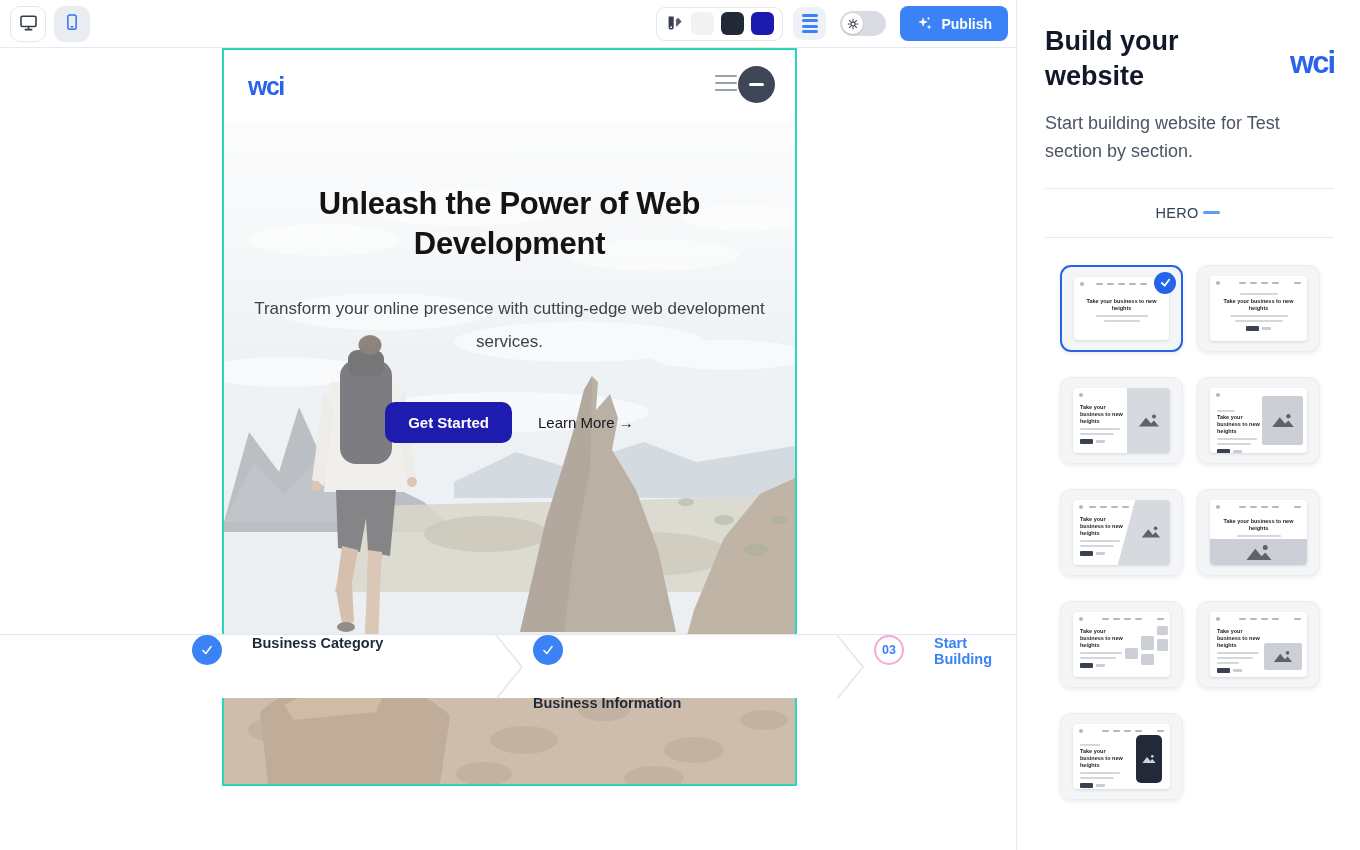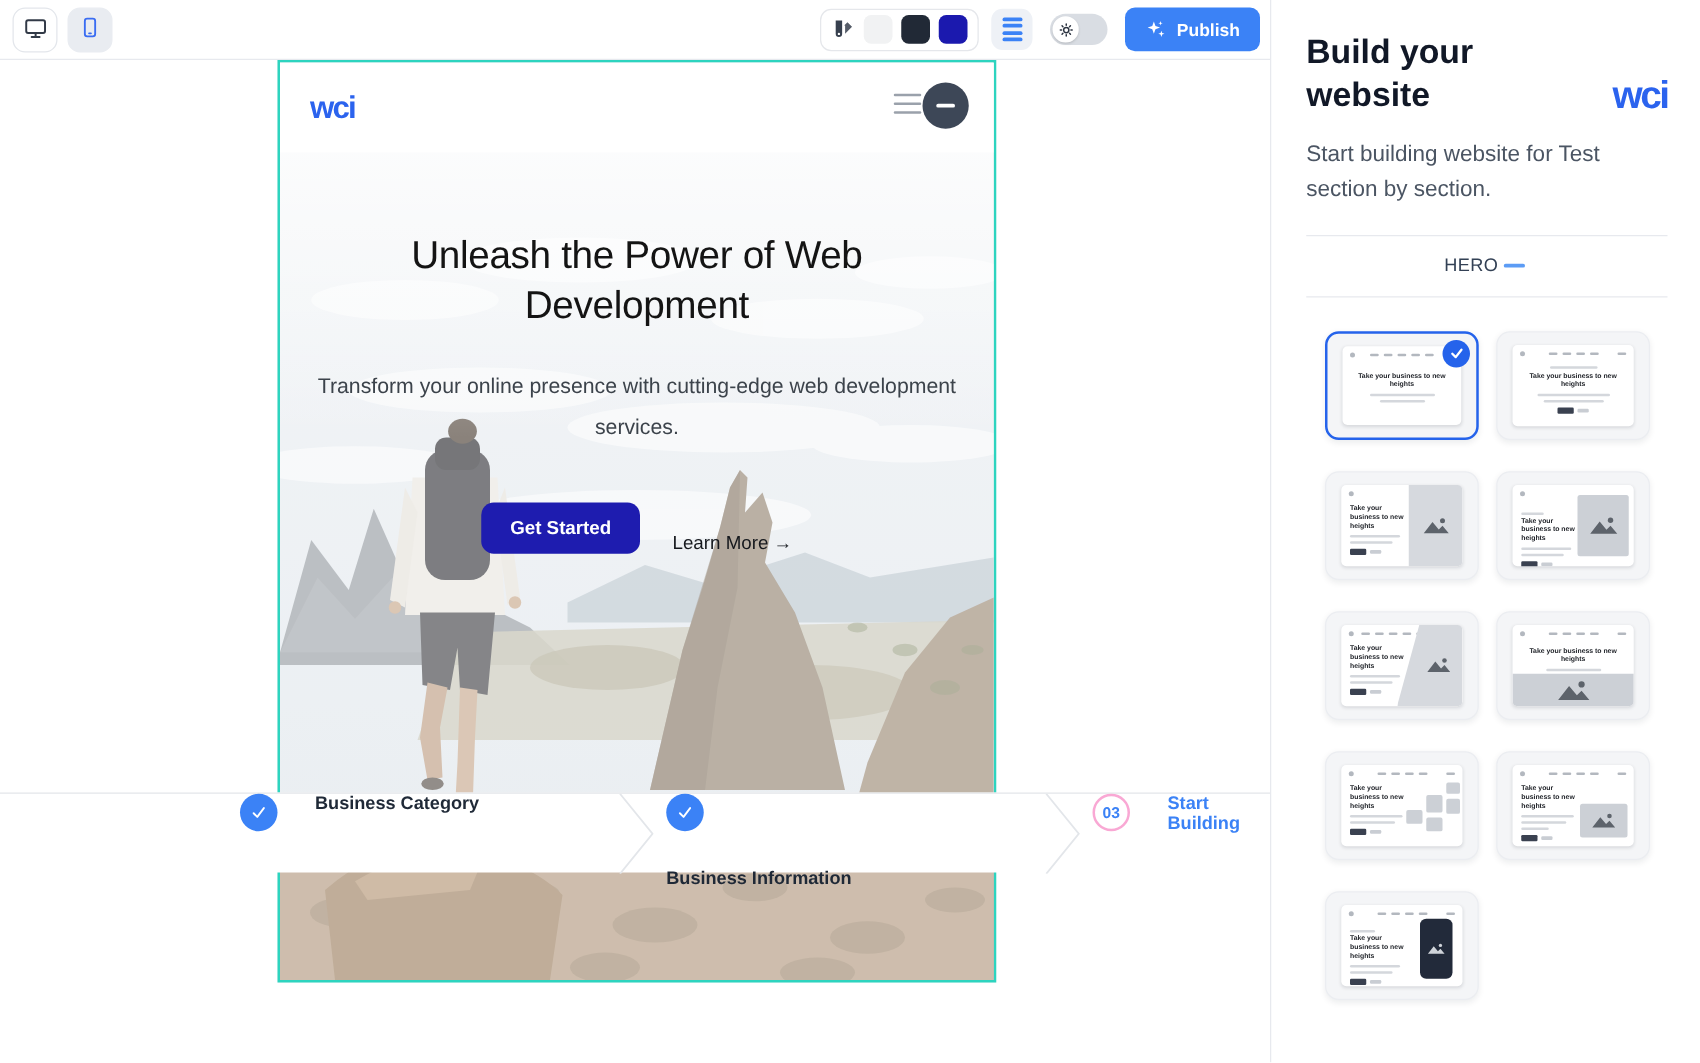--- a/index.html
+++ b/index.html
@@ -28,29 +28,29 @@
   .device-frame { position:absolute; left:222px; top:48px; width:575px; height:738px; border:2px solid #2dd4bf; background:#eef1f4; overflow:hidden; }
   .hero-bg { position:absolute; left:0; top:0; width:571px; height:734px; }
   .site-header { position:absolute; left:0; top:0; width:571px; height:72px; background:rgba(255,255,255,.82); display:flex; align-items:center; justify-content:space-between; padding:0 24px 0 24px; z-index:3; }
   .site-logo { font-size:25px; font-weight:800; color:#2b63ee; letter-spacing:-1.5px; }
   .menu-wrap { position:relative; width:56px; height:40px; }
   .hamburger { position:absolute; left:0; top:9px; display:flex; flex-direction:column; gap:4.5px; cursor:pointer; }
   .hamburger span { width:22px; height:2.4px; background:#9aa1ab; border-radius:2px; }
   .collapse-dot { position:absolute; right:-4px; top:0px; width:37px; height:37px; border-radius:50%; background:#3d4757; display:flex; align-items:center; justify-content:center; cursor:pointer; z-index:4; }
   .collapse-dot span { width:15px; height:3.5px; background:#fff; border-radius:2px; }
   .hero-content { position:absolute; left:0; top:72px; width:571px; z-index:2; text-align:center; }
-  .hero-title { margin:62px auto 0; max-width:460px; font-size:31px; line-height:1.28; font-weight:400; color:#141414; letter-spacing:-0.3px; }
+  .hero-title { margin:62px auto 0; max-width:460px; font-size:31px; line-height:1.28; font-weight:700; color:#141414; letter-spacing:-0.3px; }
   .hero-sub { margin:30px auto 0; max-width:552px; font-size:17px; line-height:1.9; color:#3c434b; font-weight:400; }
-  .hero-ctas { margin-top:44px; display:flex; justify-content:center; align-items:flex-end; gap:26px; }
+  .hero-ctas { margin-top:44px; display:flex; justify-content:center; align-items:center; gap:26px; }
   .cta-primary { background:#1e1caf; color:#fff; border:none; border-radius:10px; height:41px; padding:0 23px; font-size:15px; font-weight:700; cursor:pointer; font-family:"Liberation Sans", sans-serif; }
   .cta-secondary { background:none; border:none; font-size:15px; color:#15181d; font-weight:500; cursor:pointer; font-family:"Liberation Sans", sans-serif; }
 
   
   .sidebar { position:absolute; right:0; top:0; width:344px; height:850px; background:#fff; border-left:1px solid #e7e9ee; padding:24px 26px 0 28px; overflow:hidden; }
-  .sb-head { display:flex; justify-content:space-between; align-items:flex-end; }
+  .sb-head { display:flex; justify-content:space-between; align-items:center; }
   .sb-title { font-size:27px; line-height:1.3; font-weight:700; color:#111827; max-width:205px; }
   .sb-logo { font-size:31px; font-weight:800; color:#2b63ee; letter-spacing:-2px; margin-top:8px; }
   .sb-sub { margin-top:16px; font-size:18px; line-height:1.55; color:#4b5563; max-width:235px; }
   .sb-divider { height:1px; background:#e7e9ee; margin-top:22px; }
   .section-row { height:48px; display:flex; align-items:center; justify-content:center; }
   .section-label { font-size:14.5px; color:#334155; font-weight:500; letter-spacing:.3px; }
   .collapse-btn { border:none; background:none; cursor:pointer; padding:4px; display:flex; }
   .collapse-btn span { width:17px; height:3px; background:#5c9cf5; border-radius:2px; }
 
   .thumb-grid { margin:27px 0 0 15px; display:grid; grid-template-columns:123px 123px; grid-auto-rows:87px; column-gap:14px; row-gap:25px; }

